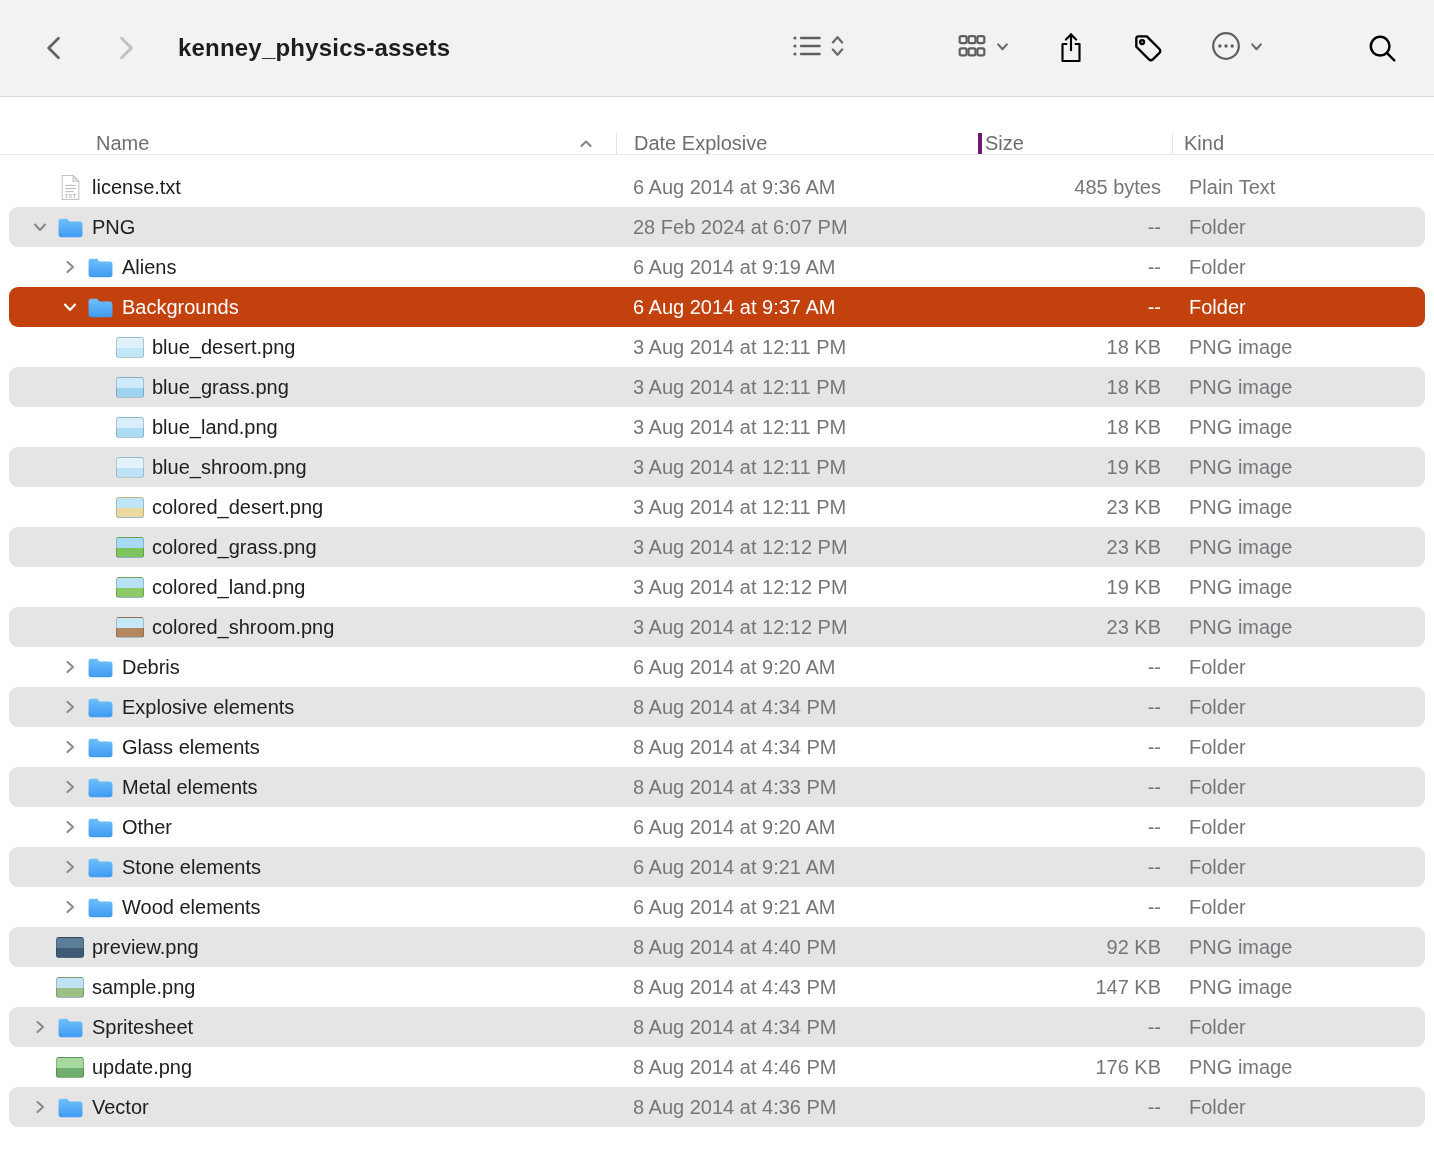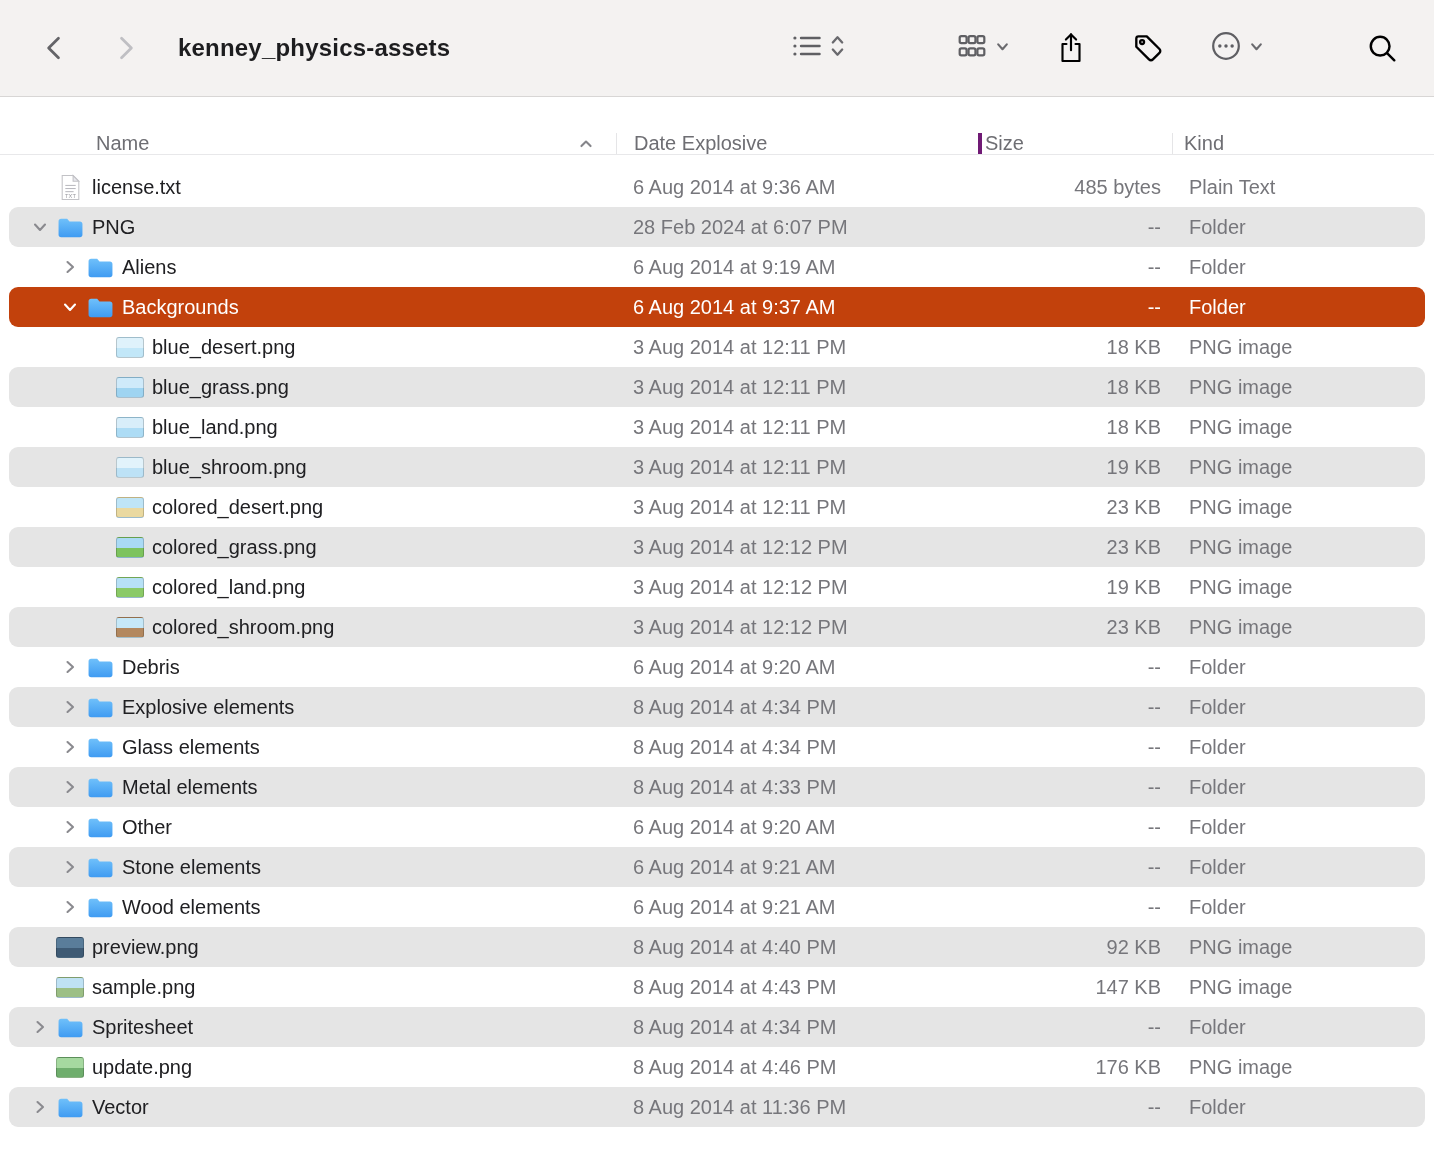--- a/index.html
+++ b/index.html
@@ -579,19 +579,19 @@
               <path d="M5.5 3 L11 8 L5.5 13"></path>
             </svg>
           </span>
       <span class="iconbox">
             <svg width="27" height="22" viewBox="0 0 26 21">
               <path d="M1.5 5 c0-1.4 1-2.4 2.4-2.4 h5.9 l2.2 2.6 h10.1 c1.4 0 2.4 1 2.4 2.4 v10.3 c0 1.4-1 2.4-2.4 2.4 H3.9 c-1.4 0-2.4-1-2.4-2.4 Z" fill="url(#fgrad)"></path>
             </svg>
           </span>
       <span class="fname">Vector</span>
     </div>
-    <div class="cell date-cell">8 Aug 2014 at 11:36 PM</div>
+    <div class="cell date-cell">8 Aug 2014 at 4:36 PM</div>
     <div class="cell size-cell">--</div>
     <div class="cell kind-cell">Folder</div>
   </div>
     </div>
 
 </div>
 
 </body></html>

